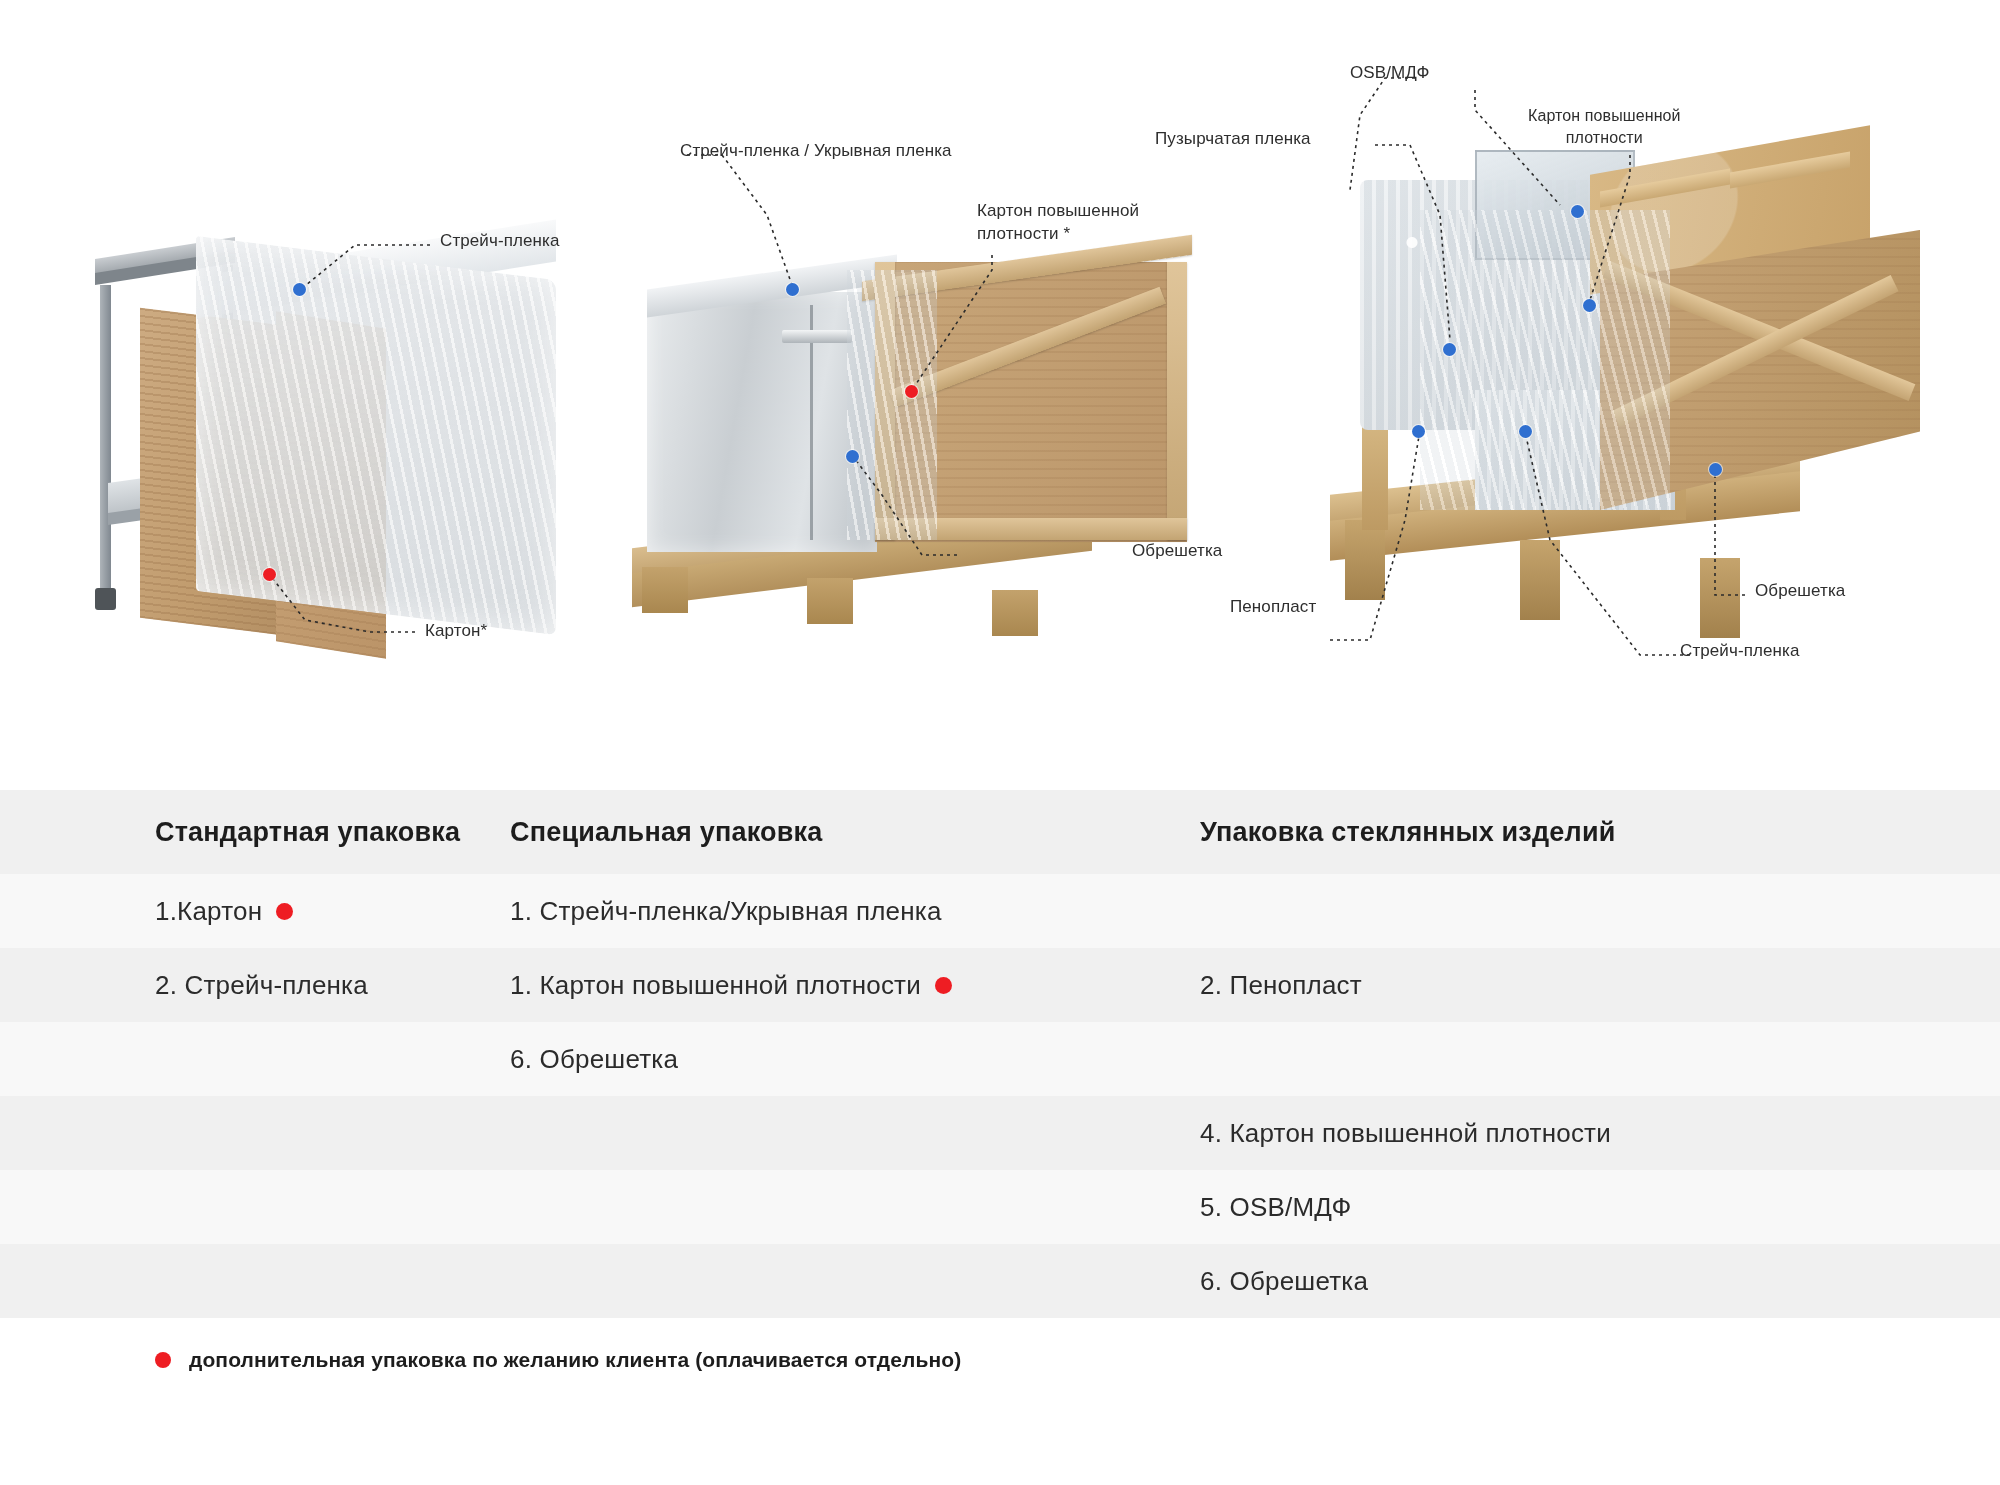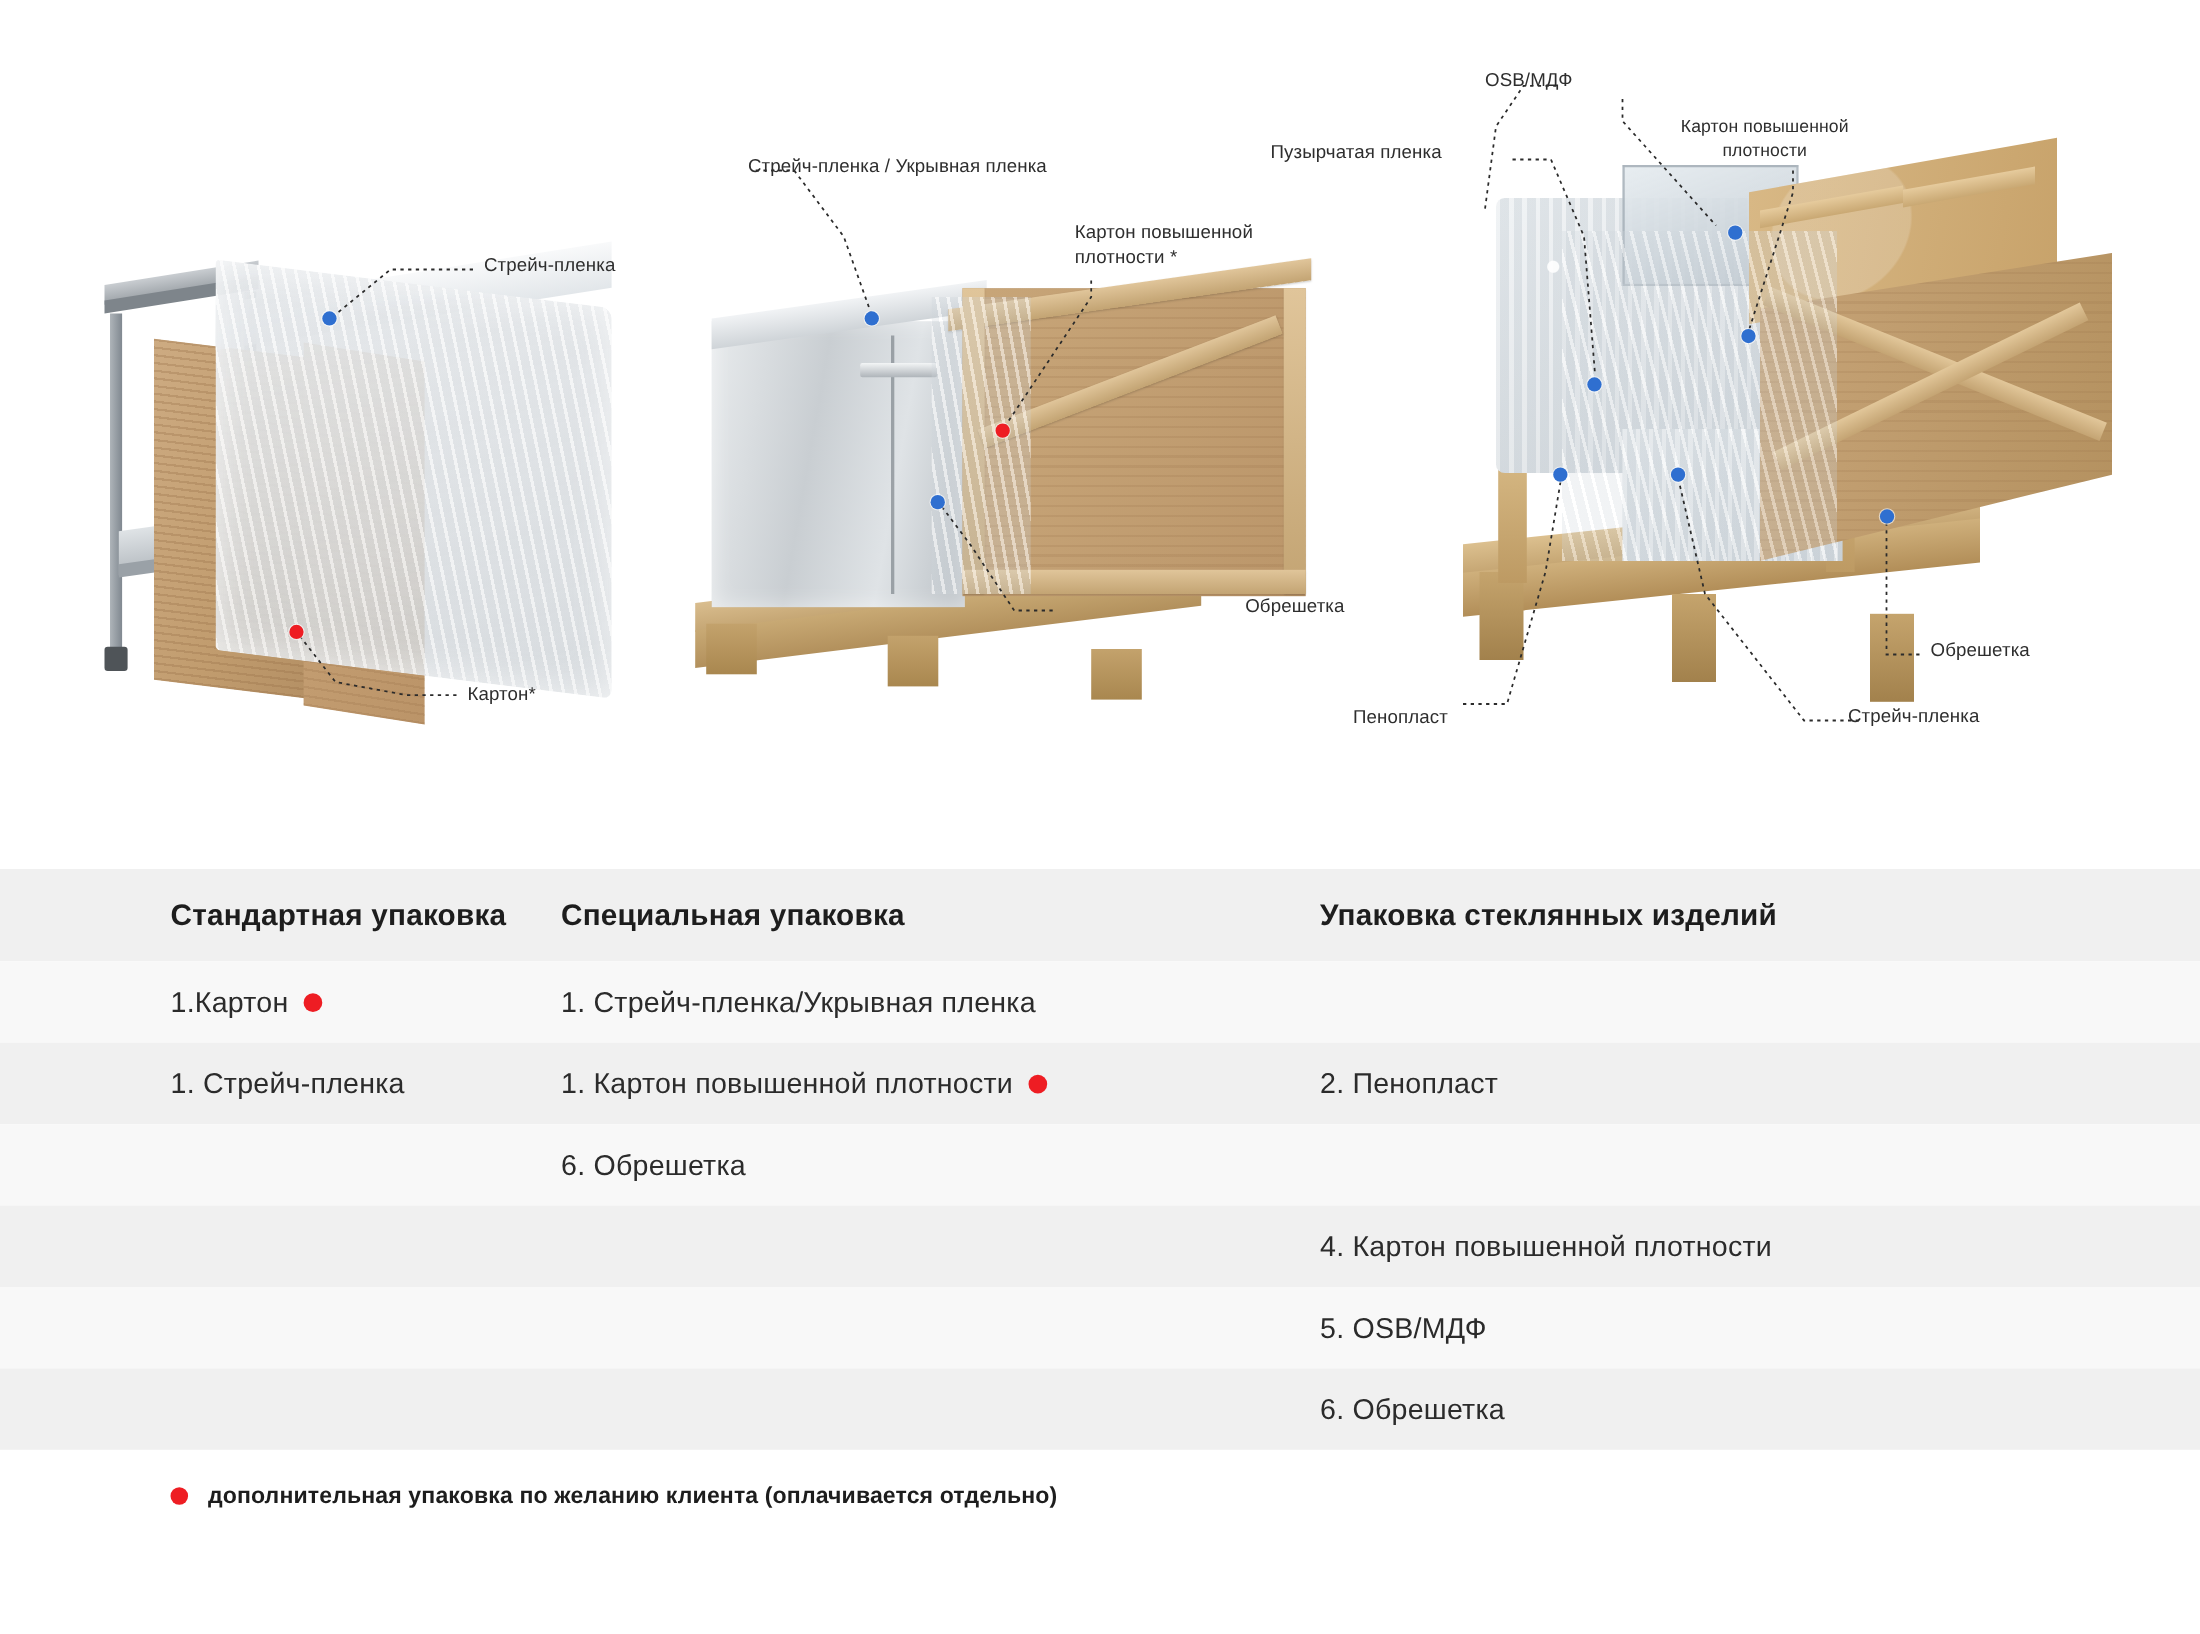--- a/index.html
+++ b/index.html
@@ -368,21 +368,21 @@
     <div class="dot" style="left:271px; top:205px;"></div>
     <div class="dot" style="left:283px; top:299px;"></div>
     <div class="dot" style="left:112px; top:425px;"></div>
     <div class="dot" style="left:219px; top:425px;"></div>
     <div class="dot" style="left:409px; top:463px;"></div>
 
     <div class="label" style="left:-145px; top:128px;">Пузырчатая пленка</div>
     <div class="label" style="left:50px; top:62px;">OSB/МДФ</div>
     <div class="label small" style="left:228px; top:105px; text-align:center;">Картон повышенной
 плотности</div>
-    <div class="label" style="left:-70px; top:641px;">Пенопласт</div>
+    <div class="label" style="left:-70px; top:596px;">Пенопласт</div>
     <div class="label" style="left:380px; top:640px;">Стрейч-пленка</div>
     <div class="label" style="left:455px; top:580px;">Обрешетка</div>
   </div>
 </div>
 
 <div id="table-wrap">
 
   <div class="trow head odd">
     <div class="cell c1">
       <span class="colhead">Стандартная упаковка</span>
@@ -400,21 +400,21 @@
       <span class="item">1.Картон</span>
       <span class="reddot"></span>
     </div>
     <div class="cell c2">
       <span class="item">1. Стрейч-пленка/Укрывная пленка</span>
     </div>
   </div>
 
   <div class="trow odd">
     <div class="cell c1">
-      <span class="item">1. Стрейч-пленка</span>
+      <span class="item">2. Стрейч-пленка</span>
     </div>
     <div class="cell c2">
       <span class="item">1. Картон повышенной плотности</span>
       <span class="reddot"></span>
     </div>
     <div class="cell c3">
       <span class="item">2. Пенопласт</span>
     </div>
   </div>
 

